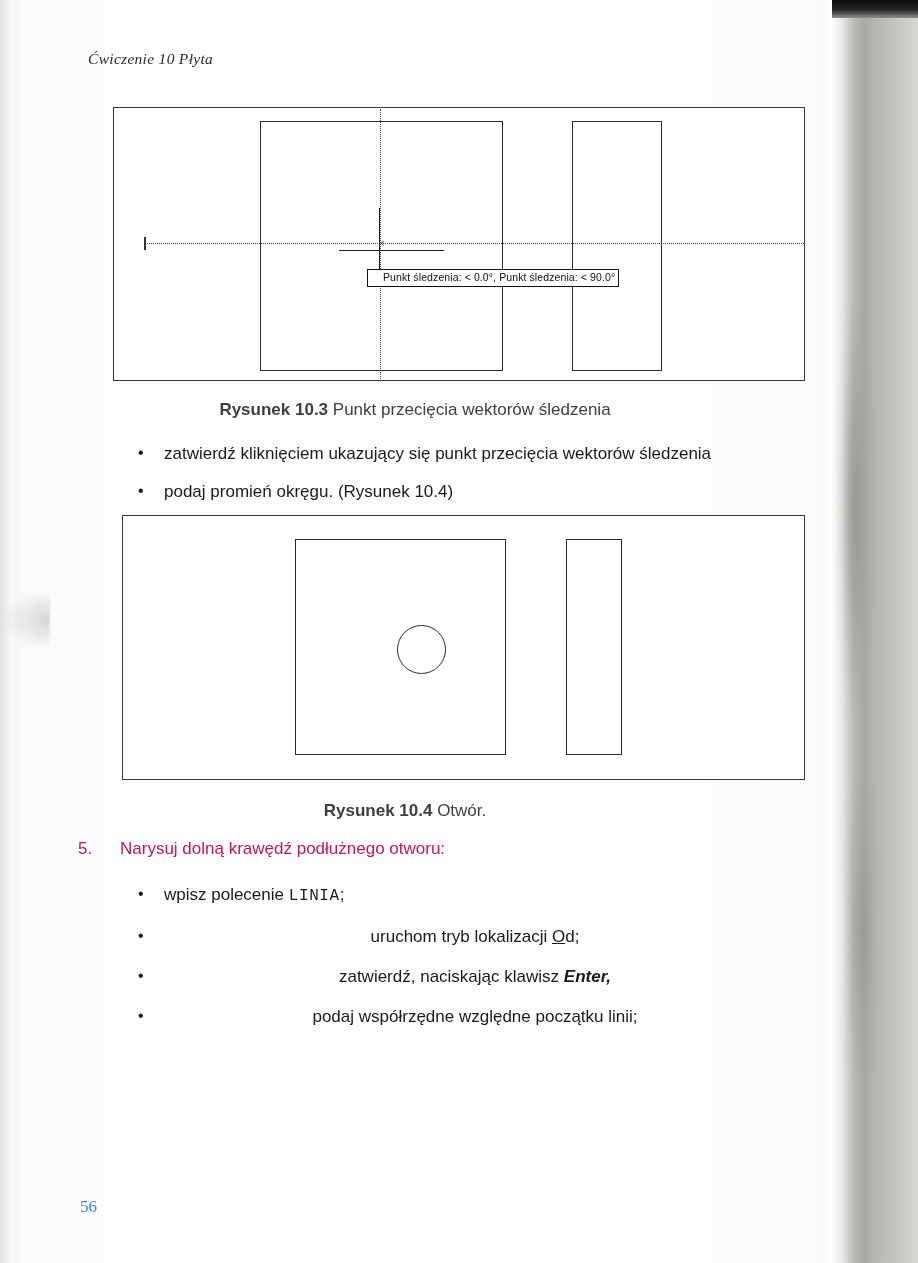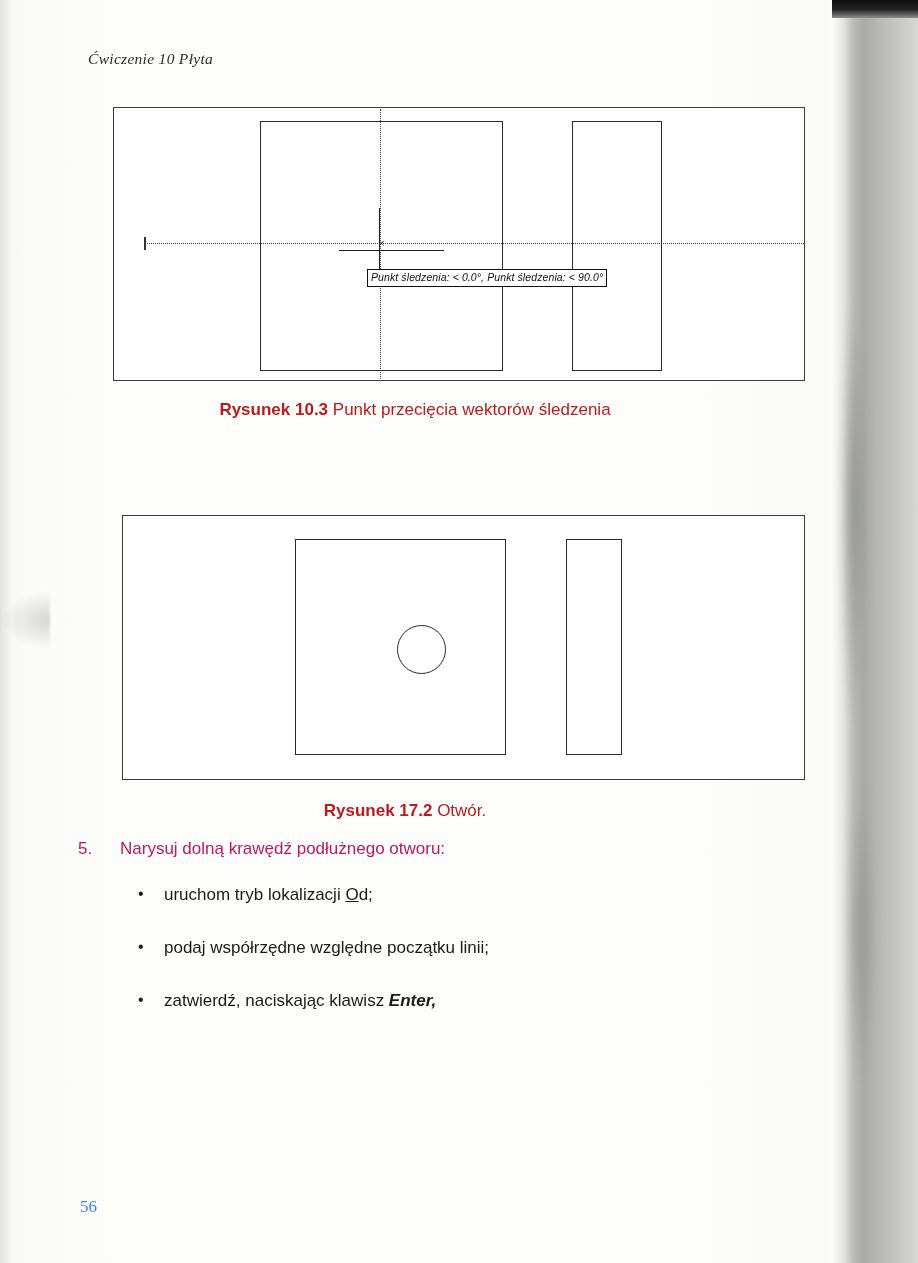--- a/index.html
+++ b/index.html
@@ -185,37 +185,36 @@
     line-height: 11px;
     text-align: center;
   }
 
   
   .tooltip {
     position: absolute;
     left: 253px; top: 161px;
     border: 1px solid #111;
     background: #fefefe;
-    padding: 1px 3px 2px 3px;
+    padding: 1px 3px 2px 15px;
     font-family: "Liberation Sans", sans-serif;
     font-size: 10.5px;
     line-height: 13px;
     white-space: nowrap;
     color: #111;
     letter-spacing: .1px;
-    font-style: italic;
   }
 
   
   .caption {
     position: absolute;
     width: 830px;
     text-align: center;
     font-size: 17px;
-    color: #b91c1c;
+    color: #404040;
   }
   .caption .lead { font-weight: bold; }
   .cap1 { left: 0; top: 400px; }
   .cap2 { left: -10px; top: 801px; }
 
   
   .bullet-list {
     position: absolute;
     margin: 0;
     padding: 0;
@@ -246,21 +245,21 @@
     width: 700px;
     font-size: 17px;
     color: #be185d;
   }
   .step .num {
     display: inline-block;
     width: 42px;
   }
 
   .list-b { left: 126px; top: 884px; width: 660px; }
-  .list-b li + li { margin-top: 32px; }
+  .list-b li + li { margin-top: 19px; text-align: center; }
 
   .mono {
     font-family: "Liberation Mono", monospace;
     font-size: 16px;
     letter-spacing: .6px;
   }
   .uline { text-decoration: underline; }
   .bi { font-weight: bold; font-style: italic; }
 
   .folio {
@@ -301,42 +300,53 @@
     <div class="cursor-h"></div>
     <div class="cursor-x">×</div>
 
     <div class="tooltip">Punkt śledzenia: &lt; 0.0°, Punkt śledzenia: &lt; 90.0°</div>
   </div>
 
   <div class="caption cap1">
     <span class="lead">Rysunek 10.3</span><span> Punkt przecięcia wektorów śledzenia</span>
   </div>
 
+  <ul class="bullet-list list-a">
+    <li>
+      <span>zatwierdź kliknięciem ukazujący się punkt przecięcia wektorów śledzenia</span>
+    </li>
+    <li>
+      <span>podaj promień okręgu. (Rysunek 10.4)</span>
+    </li>
+  </ul>
 
   <div class="figure-frame fig2">
     <div class="cad-rect f2-square"></div>
     <div class="cad-rect f2-slot"></div>
     <div class="cad-circle f2-circle"></div>
   </div>
 
   <div class="caption cap2">
-    <span class="lead">Rysunek 17.2</span><span> Otwór.</span>
+    <span class="lead">Rysunek 10.4</span><span> Otwór.</span>
   </div>
 
   <div class="step">
     <span class="num">5.</span><span>Narysuj dolną krawędź podłużnego otworu:</span>
   </div>
 
   <ul class="bullet-list list-b">
     <li>
+      <span>wpisz polecenie </span><span class="mono">LINIA</span><span>;</span>
+    </li>
+    <li>
       <span>uruchom tryb lokalizacji </span><span class="uline">O</span><span>d</span><span>;</span>
     </li>
     <li>
+      <span>zatwierdź, naciskając klawisz </span><span class="bi">Enter,</span>
+    </li>
+    <li>
       <span>podaj współrzędne względne początku linii;</span>
     </li>
-    <li>
-      <span>zatwierdź, naciskając klawisz </span><span class="bi">Enter,</span>
-    </li>
   </ul>
 
   <div class="folio">56</div>
 
 </div>
 
 </body></html>

